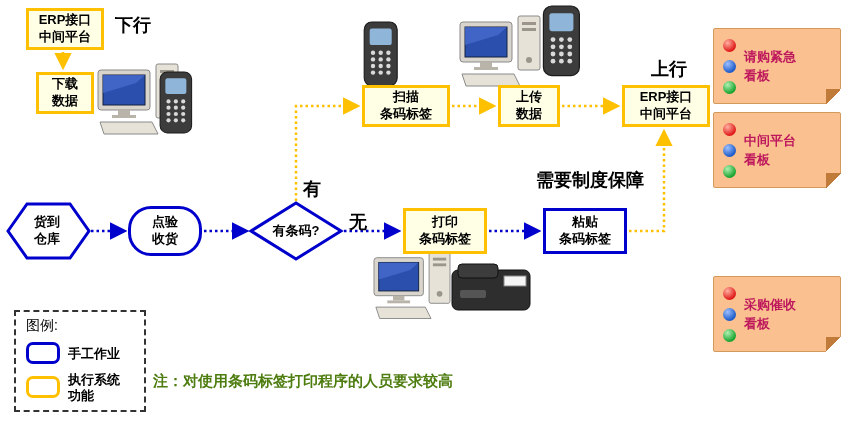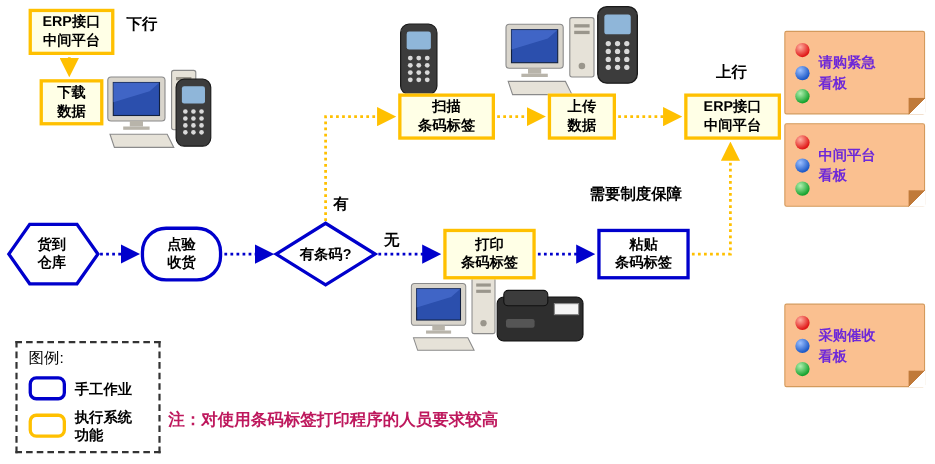--- a/index.html
+++ b/index.html
@@ -6,39 +6,39 @@
   body{font-family:"Liberation Sans","DejaVu Sans",sans-serif;background:#fff}
   .stage{position:relative;width:850px;height:422px;background:#fff;overflow:hidden}
   .layer{position:absolute;left:0;top:0;pointer-events:none}
   .cb{fill:none;stroke:#0000CC;stroke-width:2.5;stroke-dasharray:2.5 3}
   .cy{fill:none;stroke:#FFC000;stroke-width:2.5;stroke-dasharray:2.5 3}
   .box{position:absolute;display:flex;align-items:center;justify-content:center;text-align:center;
        font-weight:bold;font-size:13px;line-height:1.3;border-radius:0;color:#000}
   .box span{white-space:pre-line}
   .gold{border:3px solid #FFC000;background:#FFFFE6}
   .blue{border:3px solid #0000CC;background:#fff}
-  .flabel{position:absolute;font-weight:bold;font-size:14px;color:#000;white-space:pre-line}
+  .flabel{position:absolute;font-weight:bold;font-size:18px;color:#000;white-space:pre-line}
   .shape-label{position:absolute;display:flex;align-items:center;justify-content:center;text-align:center;
        font-weight:bold;font-size:13px;line-height:1.3;white-space:pre-line;color:#000}
   .note{position:absolute;left:713px;width:128px;height:76px;background:#FAC090;border:1px solid #D49A5C;border-radius:2px}
   .note .fold{position:absolute;right:-1px;bottom:-1px;width:15px;height:15px;
        background:linear-gradient(135deg,#c07a3a 50%,#ffffff 50%)}
   .note .txt{position:absolute;left:30px;top:0;height:100%;display:flex;align-items:center;
-       font-weight:bold;font-size:13px;line-height:1.5;white-space:pre-line;color:#6d28d9}
+       font-weight:bold;font-size:13px;line-height:1.5;white-space:pre-line;color:#be185d}
   .dot{position:absolute;left:9px;width:13px;height:13px;border-radius:50%}
   .dot.red{background:radial-gradient(circle at 35% 30%,#ffb0a0,#e01818 70%)}
   .dot.blu{background:radial-gradient(circle at 35% 30%,#9cc0ff,#1d5ac8 70%)}
   .dot.grn{background:radial-gradient(circle at 35% 30%,#b0f0b0,#17a32f 70%)}
   .legend{position:absolute;left:14px;top:310px;width:132px;height:102px;border:2px dashed #333;background:#fff}
   .legend .ltitle{position:absolute;left:10px;top:5px;font-weight:normal;font-size:14px}
   .swatch{position:absolute;left:10px;width:34px;height:22px;border-radius:7px;background:#fff}
   .swatch.b{border:3px solid #0000CC;top:30px}
   .swatch.g{border:3px solid #FFC000;top:64px}
   .litem{position:absolute;left:52px;font-weight:bold;font-size:13px;line-height:1.25;white-space:pre-line}
-  .footnote{position:absolute;left:153px;top:372px;font-weight:bold;font-size:15px;color:#be185d}
+  .footnote{position:absolute;left:153px;top:372px;font-weight:bold;font-size:15px;color:#4d7c0f}
 </style>
 </head>
 <body>
 
 <div class="stage">
 
   <svg class="layer" width="850" height="422" viewBox="0 0 850 422">
     <defs>
       <marker id="arrB" viewBox="0 0 8 8" markerWidth="7" markerHeight="7" refX="6.5" refY="4" orient="auto">
         <path d="M0,0 L8,4 L0,8 z" fill="#0000CC"></path>

